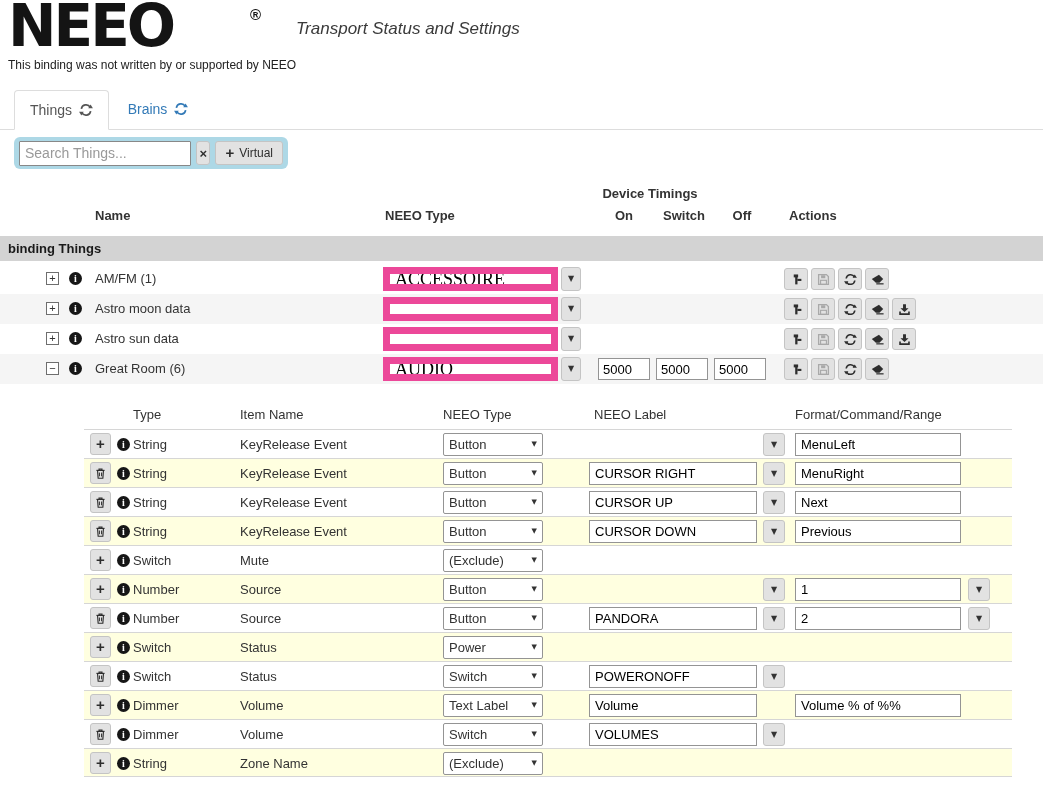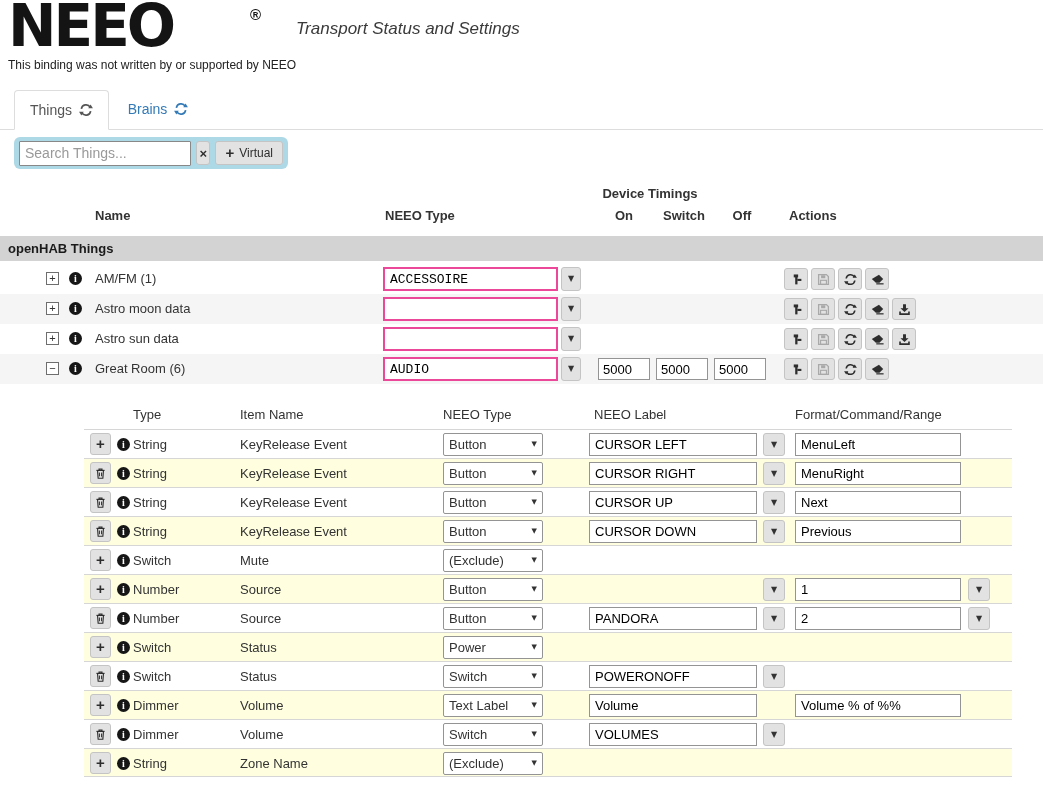--- a/index.html
+++ b/index.html
@@ -61,21 +61,21 @@
   .trow.alt { background:#f5f5f5; }
   .expander { position:absolute; left:46px; top:8px; width:13px; height:13px;
               border:1px solid #6e6e6e; background:#fff; color:#333; font-size:11px;
               line-height:11px; text-align:center; cursor:pointer; }
   .info { width:13px; height:13px; border-radius:50%; background:#161616; color:#fff;
           display:inline-flex; align-items:center; justify-content:center;
           font-family:"Liberation Serif", serif; font-weight:bold; font-size:10px; cursor:pointer; }
   .trow .info { position:absolute; left:69px; top:8px; }
   .tname { position:absolute; left:95px; line-height:30px; color:#333; }
   .ntype-input { position:absolute; left:383px; top:3px; width:175px; height:24px;
-                 border:2px solid #ec4899; padding:0 5px; font-size:13px; font-family:Liberation Mono, monospace; }
+                 border:7px solid #ec4899; padding:0 5px; font-size:18px; font-family:Liberation Serif, serif; }
   .caret-btn { background:#e2e2e2; border:1px solid #c4c4c4; border-radius:3px;
                display:inline-flex; align-items:center; justify-content:center; cursor:pointer; }
   .ntype-caret { position:absolute; left:561px; top:3px; width:20px; height:24px; }
   .car { font-family:"DejaVu Sans", sans-serif; font-size:8px; color:#333; line-height:1; }
   .timing { position:absolute; top:4px; width:52px; height:22px; border:1px solid #949494;
             padding:0 4px; font-size:13px; font-family:inherit; }
   .t-on { left:598px; } .t-sw { left:656px; } .t-off { left:714px; }
   .actions { position:absolute; left:784px; top:4px; display:flex; gap:3px; }
   .abtn { width:24px; height:22px; background:#e2e2e2; border:1px solid #c4c4c4;
           border-radius:3px; display:flex; align-items:center; justify-content:center;
@@ -180,21 +180,21 @@
 
 <div class="things">
   <span class="hdr-cell h-group">Device Timings</span>
   <span class="hdr-cell h-name">Name</span>
   <span class="hdr-cell h-ntype">NEEO Type</span>
   <span class="hdr-cell h-on">On</span>
   <span class="hdr-cell h-switch">Switch</span>
   <span class="hdr-cell h-off">Off</span>
   <span class="hdr-cell h-actions">Actions</span>
 
-  <div class="section-row">openHAB Things</div>
+  <div class="section-row">binding Things</div>
 
   <div class="trows">
 
     <div class="trow">
       <span class="expander">+</span>
       <span class="info">i</span>
       <span class="tname">AM/FM (1)</span>
       <input class="ntype-input" value="ACCESSOIRE" style="">
       <button class="caret-btn ntype-caret">
           <span class="car">▼</span>
@@ -347,21 +347,20 @@
       <button class="gbtn act">
           <span class="plus-glyph">+</span>
         </button>
       <span class="info">i</span>
       <span class="c-type">String</span>
       <span class="c-item">KeyRelease Event</span>
       <span class="sel">
           <span>Button</span>
           <span class="car">▼</span>
         </span>
-      <input class="c-label" value="CURSOR LEFT" style="">
       <button class="caret-btn lcar">
           <span class="car">▼</span>
         </button>
       <input class="c-format" value="MenuLeft" style="">
     </div>
 
     <div class="crow y">
       <button class="gbtn act">
           <svg class="ic">
             <use href="#i-trash" xlink:href="#i-trash"></use>

